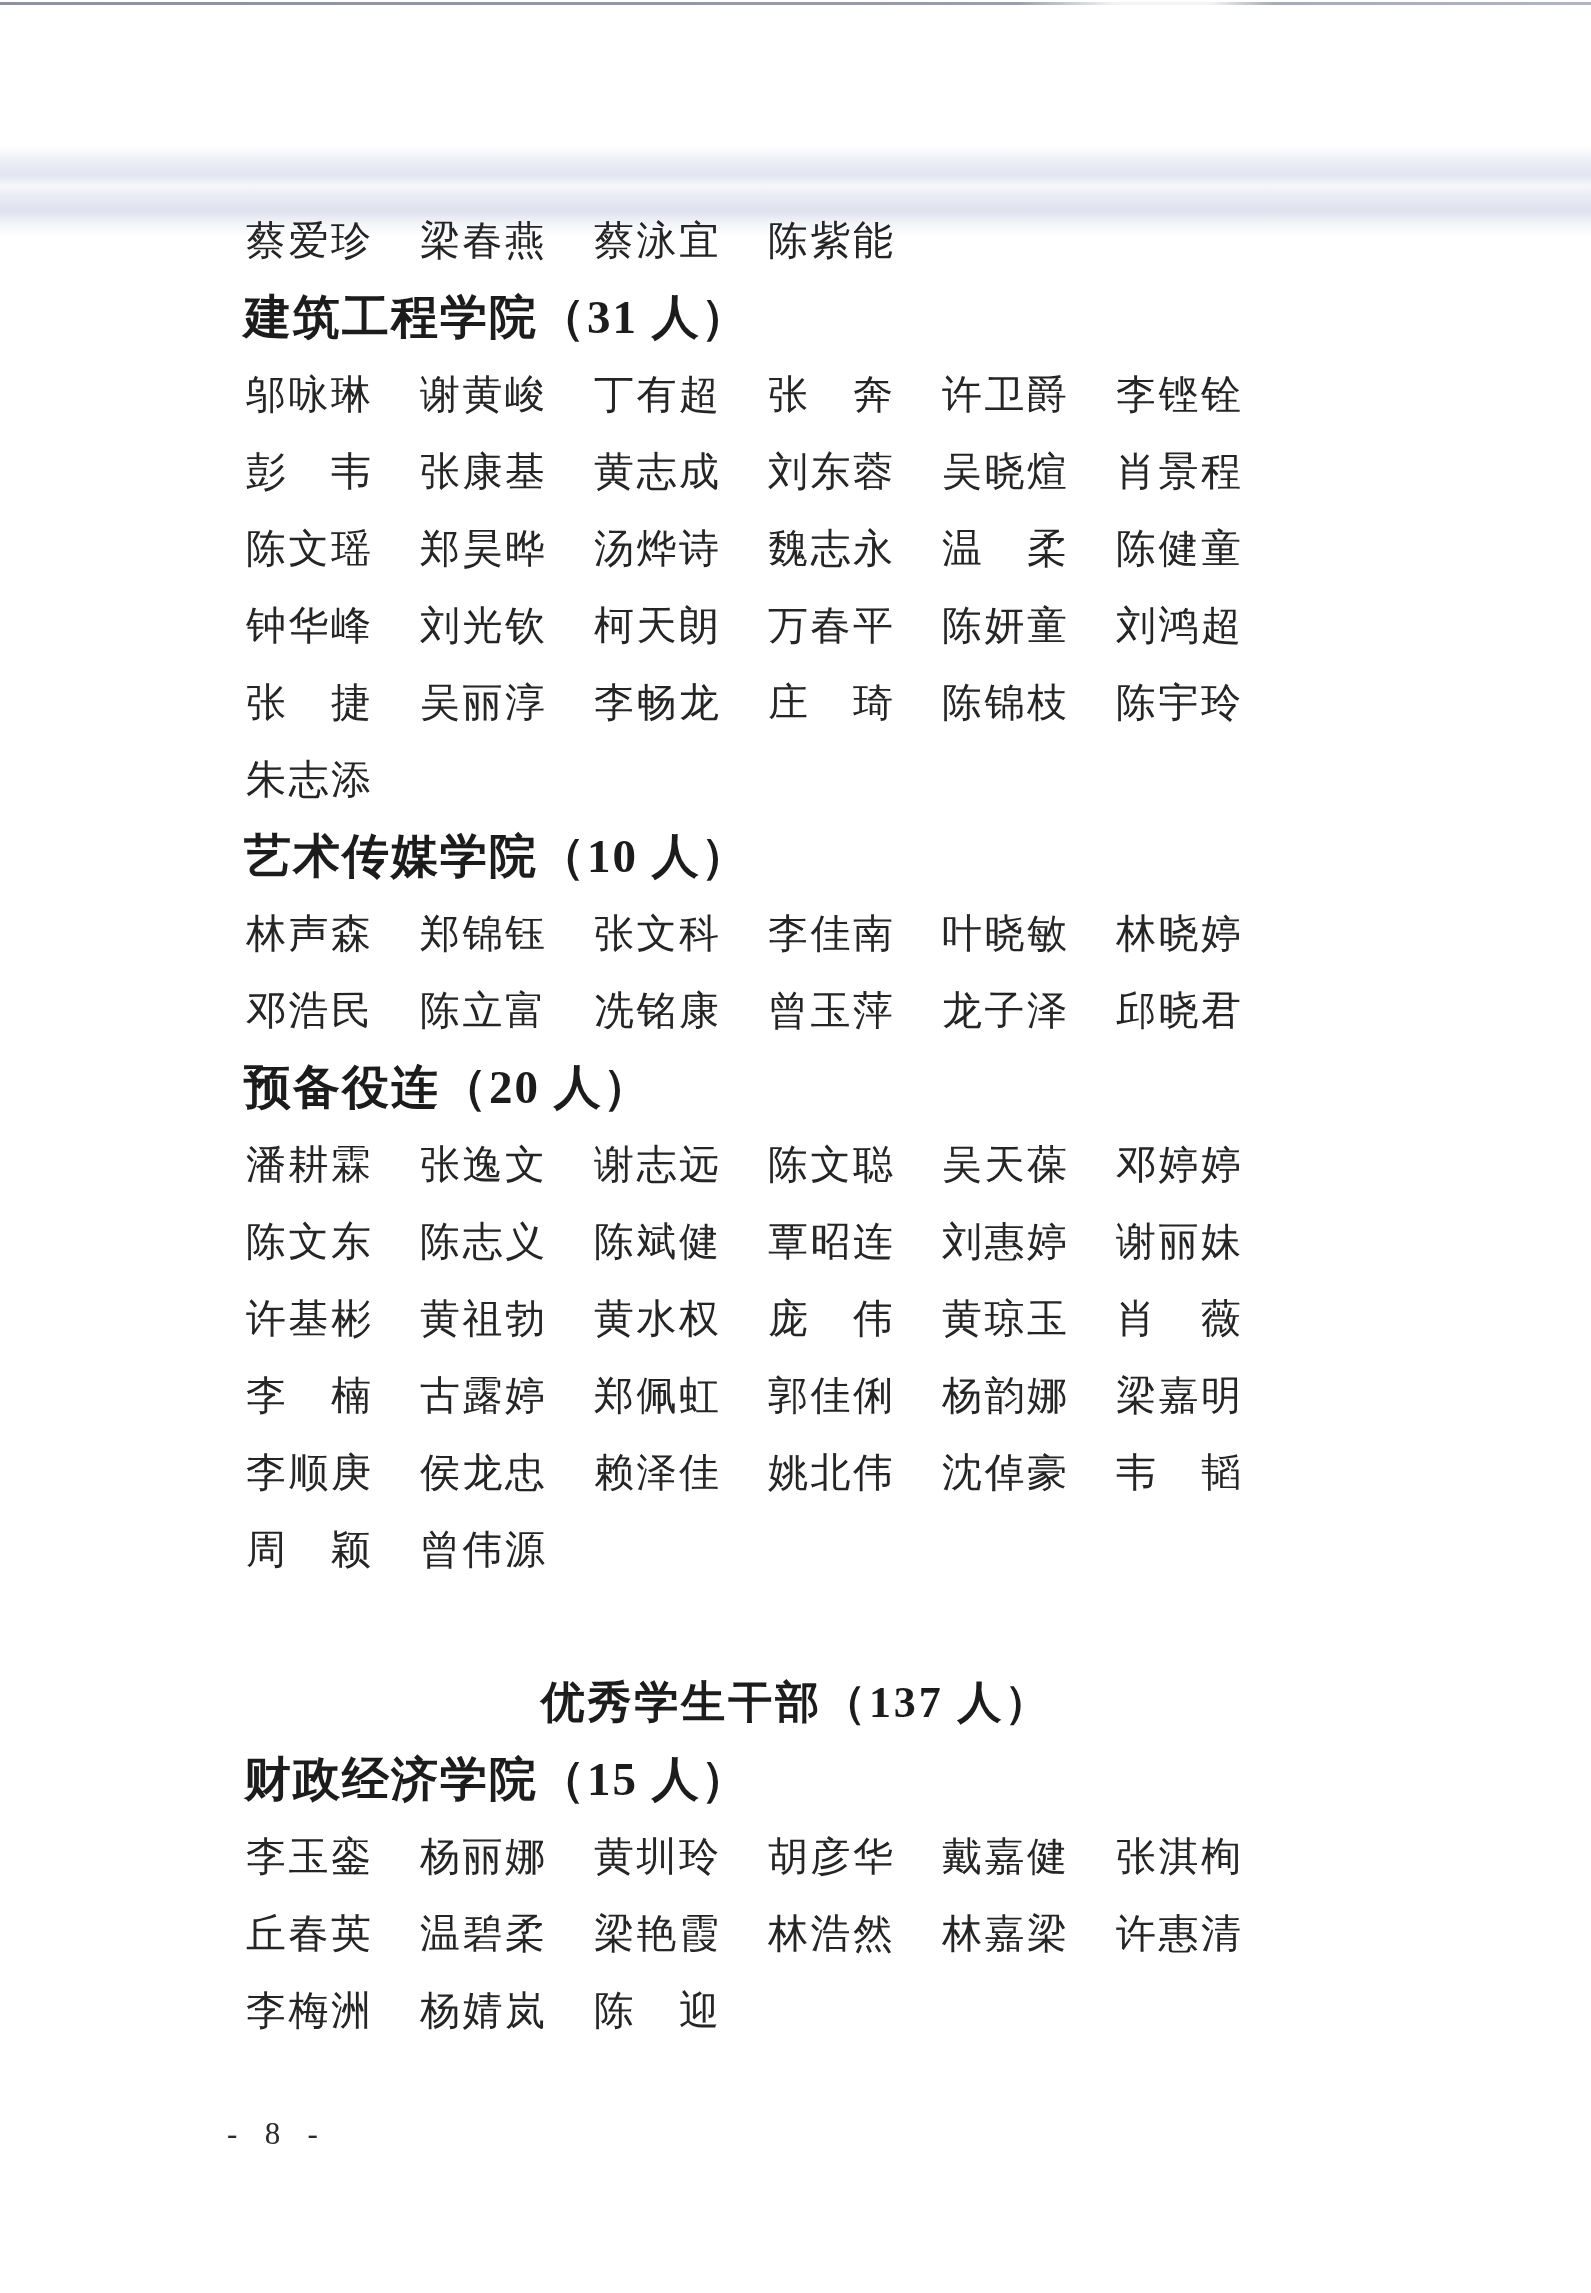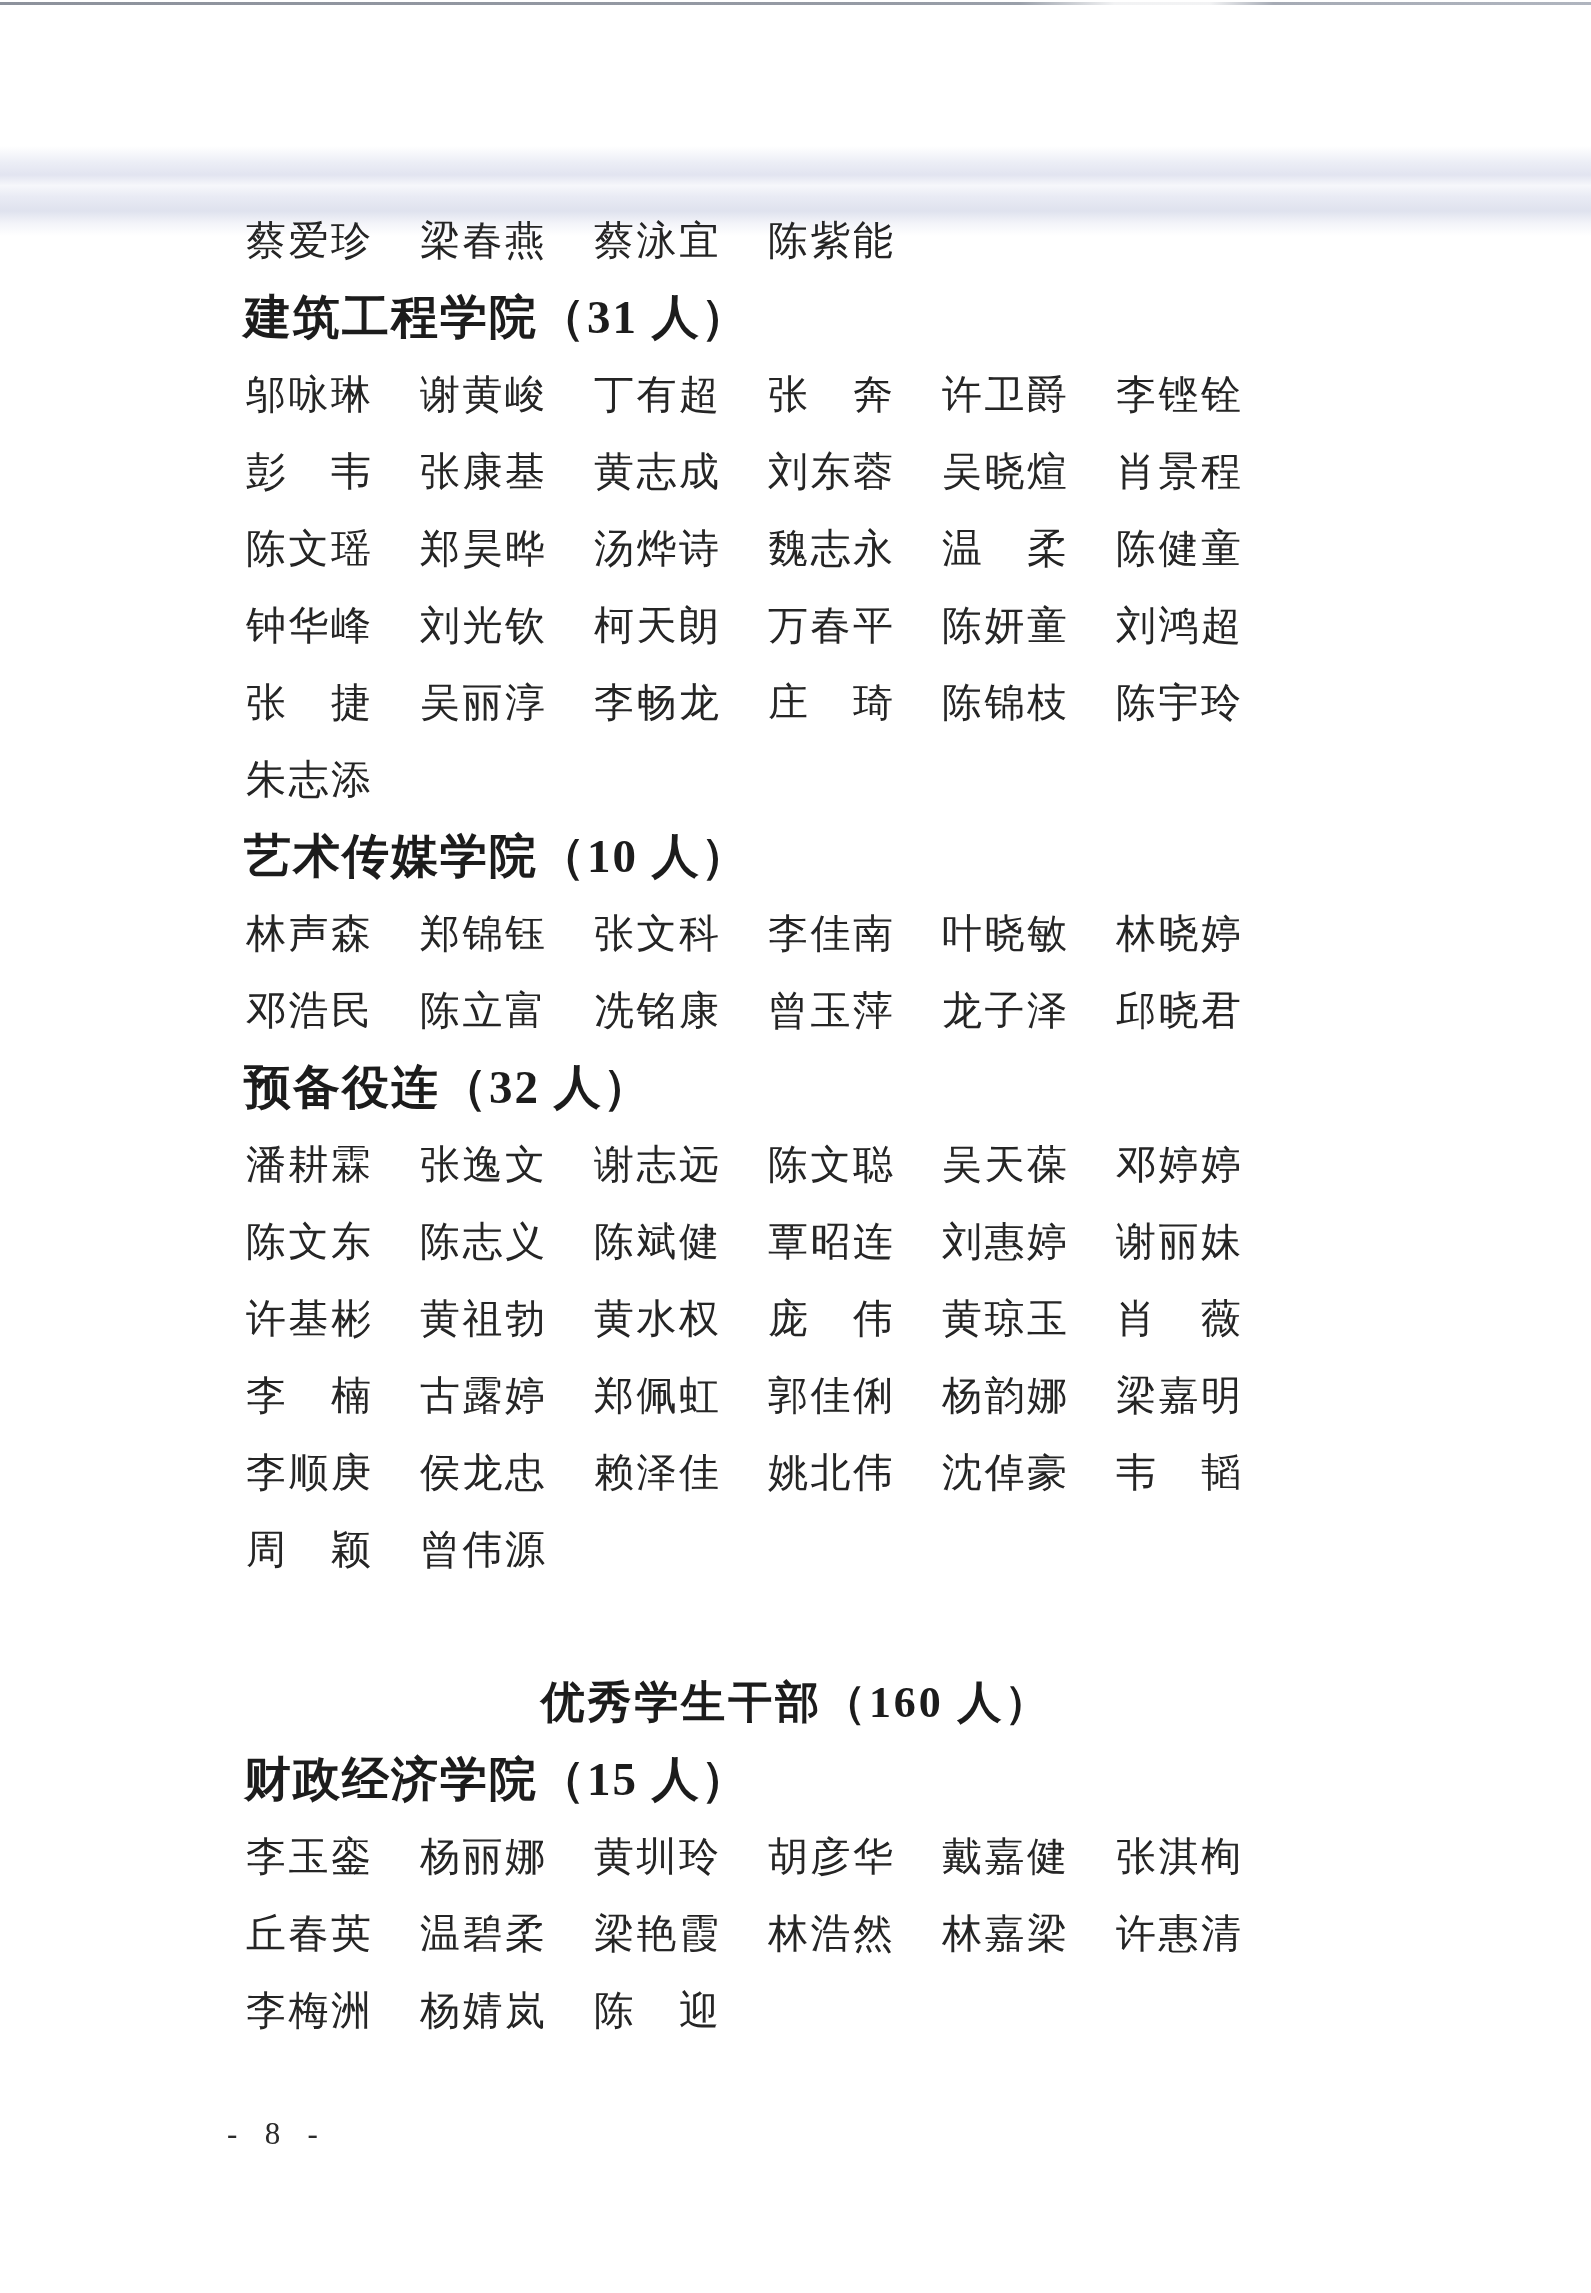--- a/index.html
+++ b/index.html
@@ -294,21 +294,21 @@
         <span class="ch">龙</span>
         <span class="ch">子</span>
         <span class="ch">泽</span>
       </span>
       <span class="name">
         <span class="ch">邱</span>
         <span class="ch">晓</span>
         <span class="ch">君</span>
       </span>
     </div>
-    <div class="line heading">预备役连（32 人）</div>
+    <div class="line heading">预备役连（20 人）</div>
     <div class="line names-row">
       <span class="name">
         <span class="ch">潘</span>
         <span class="ch">耕</span>
         <span class="ch">霖</span>
       </span>
       <span class="name">
         <span class="ch">张</span>
         <span class="ch">逸</span>
         <span class="ch">文</span>
@@ -462,21 +462,21 @@
       <span class="name">
         <span class="ch">周</span>
         <span class="ch">颖</span>
       </span>
       <span class="name">
         <span class="ch">曾</span>
         <span class="ch">伟</span>
         <span class="ch">源</span>
       </span>
     </div>
-    <div class="line award-heading">优秀学生干部（160 人）</div>
+    <div class="line award-heading">优秀学生干部（137 人）</div>
     <div class="line heading">财政经济学院（15 人）</div>
     <div class="line names-row">
       <span class="name">
         <span class="ch">李</span>
         <span class="ch">玉</span>
         <span class="ch">銮</span>
       </span>
       <span class="name">
         <span class="ch">杨</span>
         <span class="ch">丽</span>

